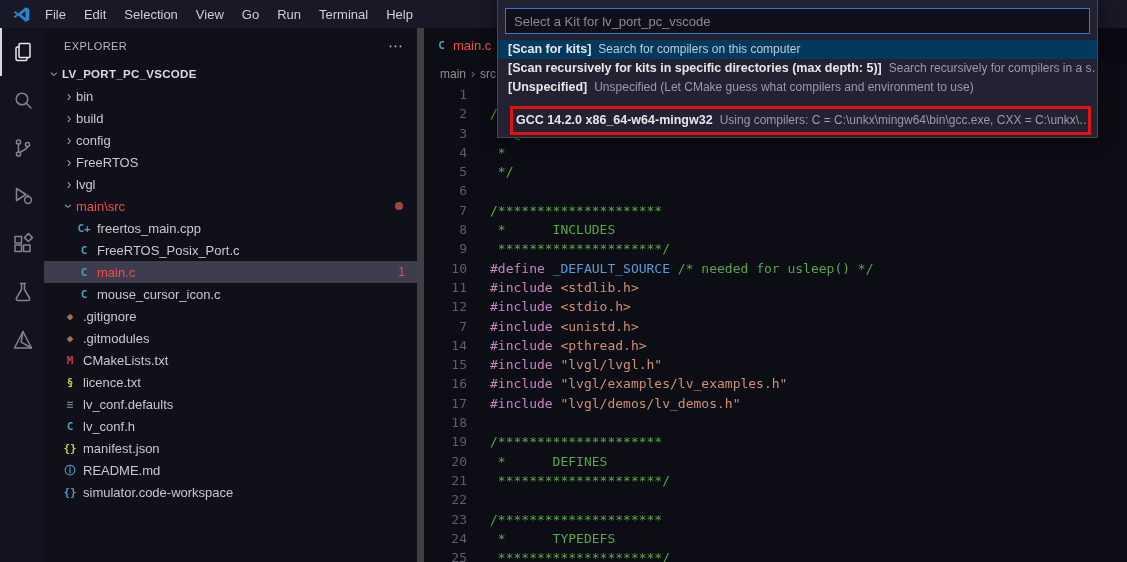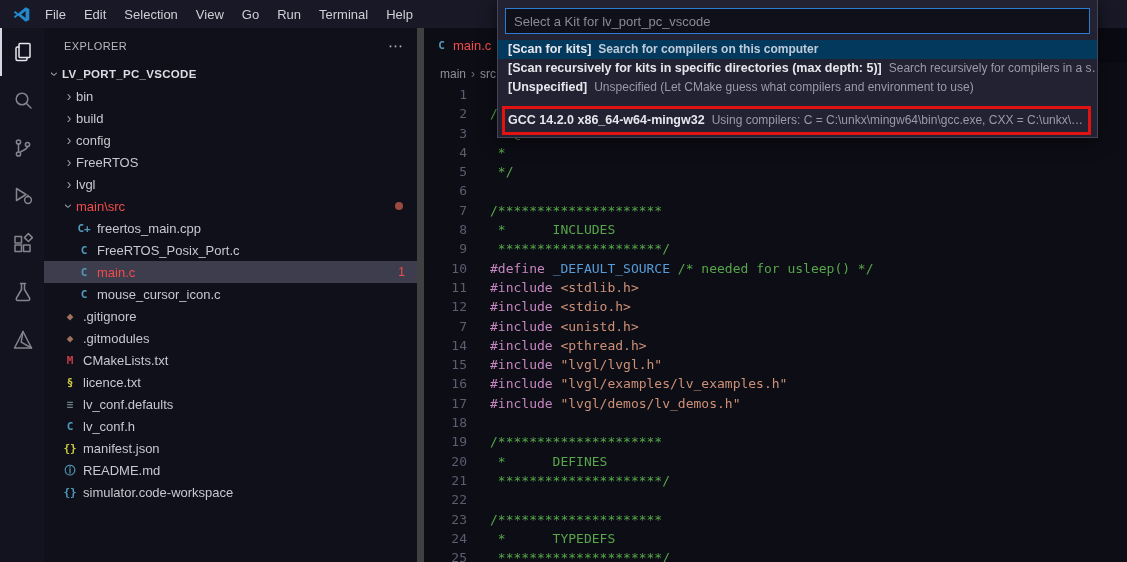--- a/index.html
+++ b/index.html
@@ -57,22 +57,22 @@
 
   
   .quickpick { position:absolute; left:497px; top:0; width:601px; background:var(--dropdown_bg); border:1px solid #45455a; border-top:none; box-shadow:0 4px 14px rgba(0,0,0,0.55); z-index:20; padding-bottom:6px; }
   .qp-inputwrap { padding:8px 7px 6px 7px; }
   .qp-input { width:100%; height:26px; background:var(--input_bg); border:1.4px solid var(--focus_border); color:#cccccc; font-size:13px; padding:0 8px; outline:none; font-family:"Liberation Sans", sans-serif; }
   .qp-input::placeholder { color:#8a8a98; }
   .qp-row { height:19px; line-height:19px; padding:0 10px; white-space:nowrap; overflow:hidden; font-size:12.5px; cursor:pointer; }
   .qp-row .qlbl { color:#e6e6ec; font-weight:bold;text-align:right; }
   .qp-row .qdesc { color:#9a9aa8; margin-left:7px; font-size:12px; }
   .qp-row.selected { background:var(--selection_bg); }
-  .qp-row.selected .qdesc { color:#becbd9;font-weight:bold; }
-  .kit-wrap { position:relative; margin-top:13px; }
+  .qp-row.selected .qdesc { color:#becbd9; }
+  .kit-wrap { position:relative; margin-top:13px;margin-left:8px; }
   .kit-wrap .qp-row { height:21px; line-height:21px; }
   .annotation { position:absolute; left:4px; right:6px; top:-4px; bottom:-4px; border:3px solid var(--annotation_red); pointer-events:none; z-index:2; }
 </style>
 </head>
 <body>
 
 <div class="app">
 
   <div class="titlebar">
     <span class="logo">

